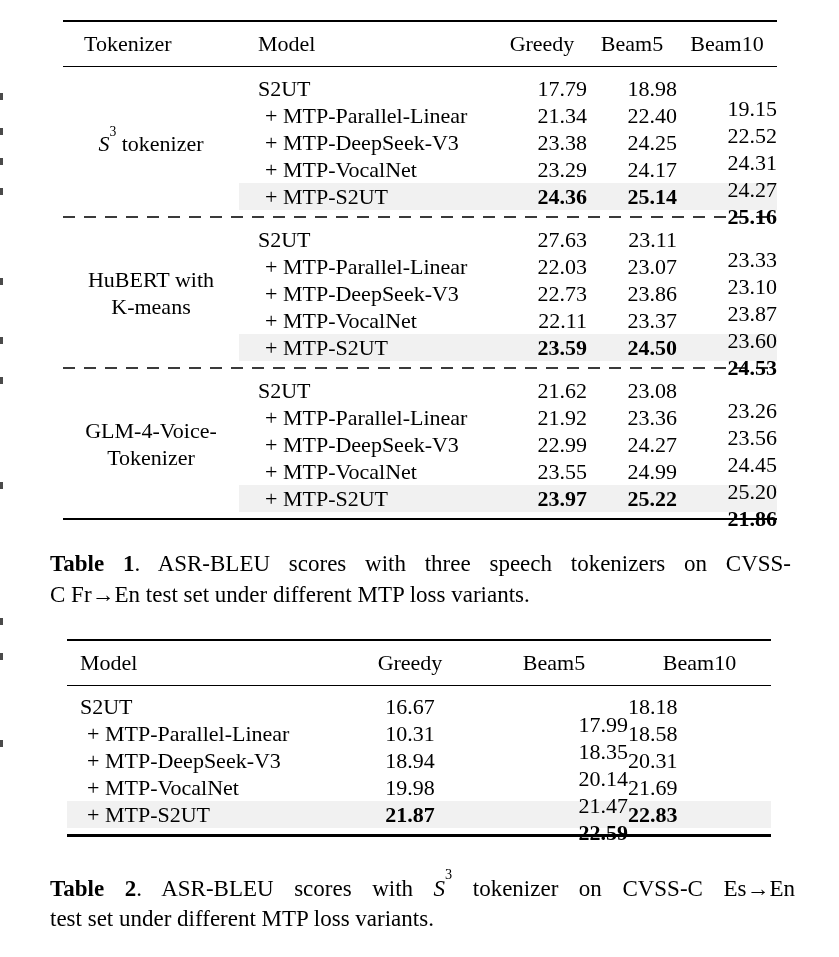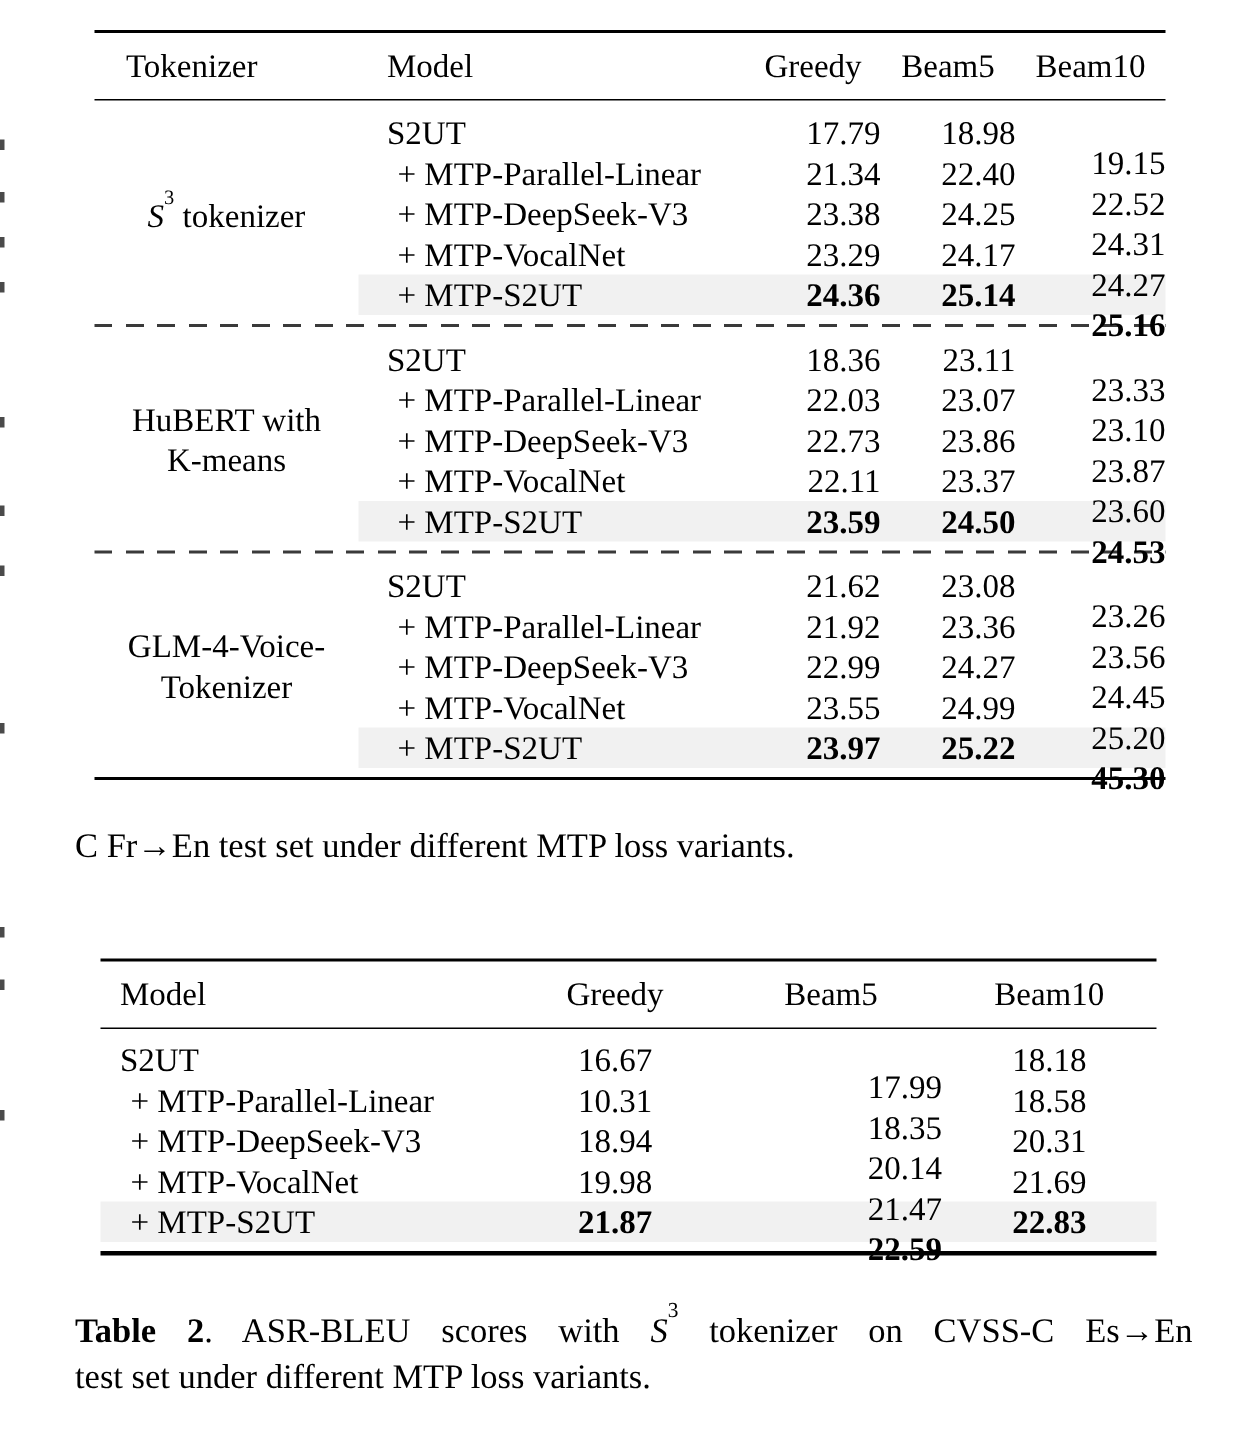--- a/index.html
+++ b/index.html
@@ -54,21 +54,21 @@
   .hc2-model{flex:1; padding-left:13px;}
   .c2-g{width:140px; text-align:center;}
   .c2-b5{width:148px; text-align:center;}
   .c2-b10{width:143px; text-align:center;}
   .rows2{padding:7px 0 6px;}
   .row2{display:flex; height:27px; align-items:center;}
   .row2 .model2{flex:1; padding-left:13px; white-space:pre;}
   .row2.plus .model2{padding-left:20px;}
   .v2g{width:140px; text-align:center;}
   .v2b5{width:148px; text-align:right;margin-top:36px;}
-  .v2b10{width:143px; text-align:center;}
+  .v2b10{width:143px; text-align:left;}
   .row2.hl{background:#f1f1f1;}
   .row2.hl .v2g,.row2.hl .v2b5,.row2.hl .v2b10{font-weight:700;}
   
   .mark{position:absolute; left:0; width:3px; height:7px; background:#2a2a2a; opacity:.85;}
 </style>
 </head>
 <body>
 
 <div class="page">
 
@@ -122,21 +122,21 @@
     <div class="dashed-sep"></div>
 
     <div class="group">
       <div class="tokcell">
         <div>HuBERT with</div>
         <div>K-means</div>
       </div>
       <div class="rows">
         <div class="row">
           <div class="model">S2UT</div>
-          <div class="val">18.36</div>
+          <div class="val">27.63</div>
           <div class="val">23.11</div>
           <div class="val b10">23.33</div>
         </div>
         <div class="row plus">
           <div class="model">+ MTP-Parallel-Linear</div>
           <div class="val">22.03</div>
           <div class="val">23.07</div>
           <div class="val b10">23.10</div>
         </div>
         <div class="row plus">
@@ -189,27 +189,28 @@
         <div class="row plus">
           <div class="model">+ MTP-VocalNet</div>
           <div class="val">23.55</div>
           <div class="val">24.99</div>
           <div class="val b10">25.20</div>
         </div>
         <div class="row plus hl">
           <div class="model">+ MTP-S2UT</div>
           <div class="val">23.97</div>
           <div class="val">25.22</div>
-          <div class="val b10">45.30</div>
+          <div class="val b10">21.86</div>
         </div>
       </div>
     </div>
   </div>
 
   <div class="cap cap1">
+    <div class="jline"><span class="lbl">Table 1</span><span>. ASR-BLEU scores with three speech tokenizers on CVSS-</span></div>
     <div>C Fr→En test set under different MTP loss variants.</div>
   </div>
 
   <div class="t2">
     <div class="t2-header">
       <div class="hc2-model">Model</div>
       <div class="c2-g">Greedy</div>
       <div class="c2-b5">Beam5</div>
       <div class="c2-b10">Beam10</div>
     </div>

